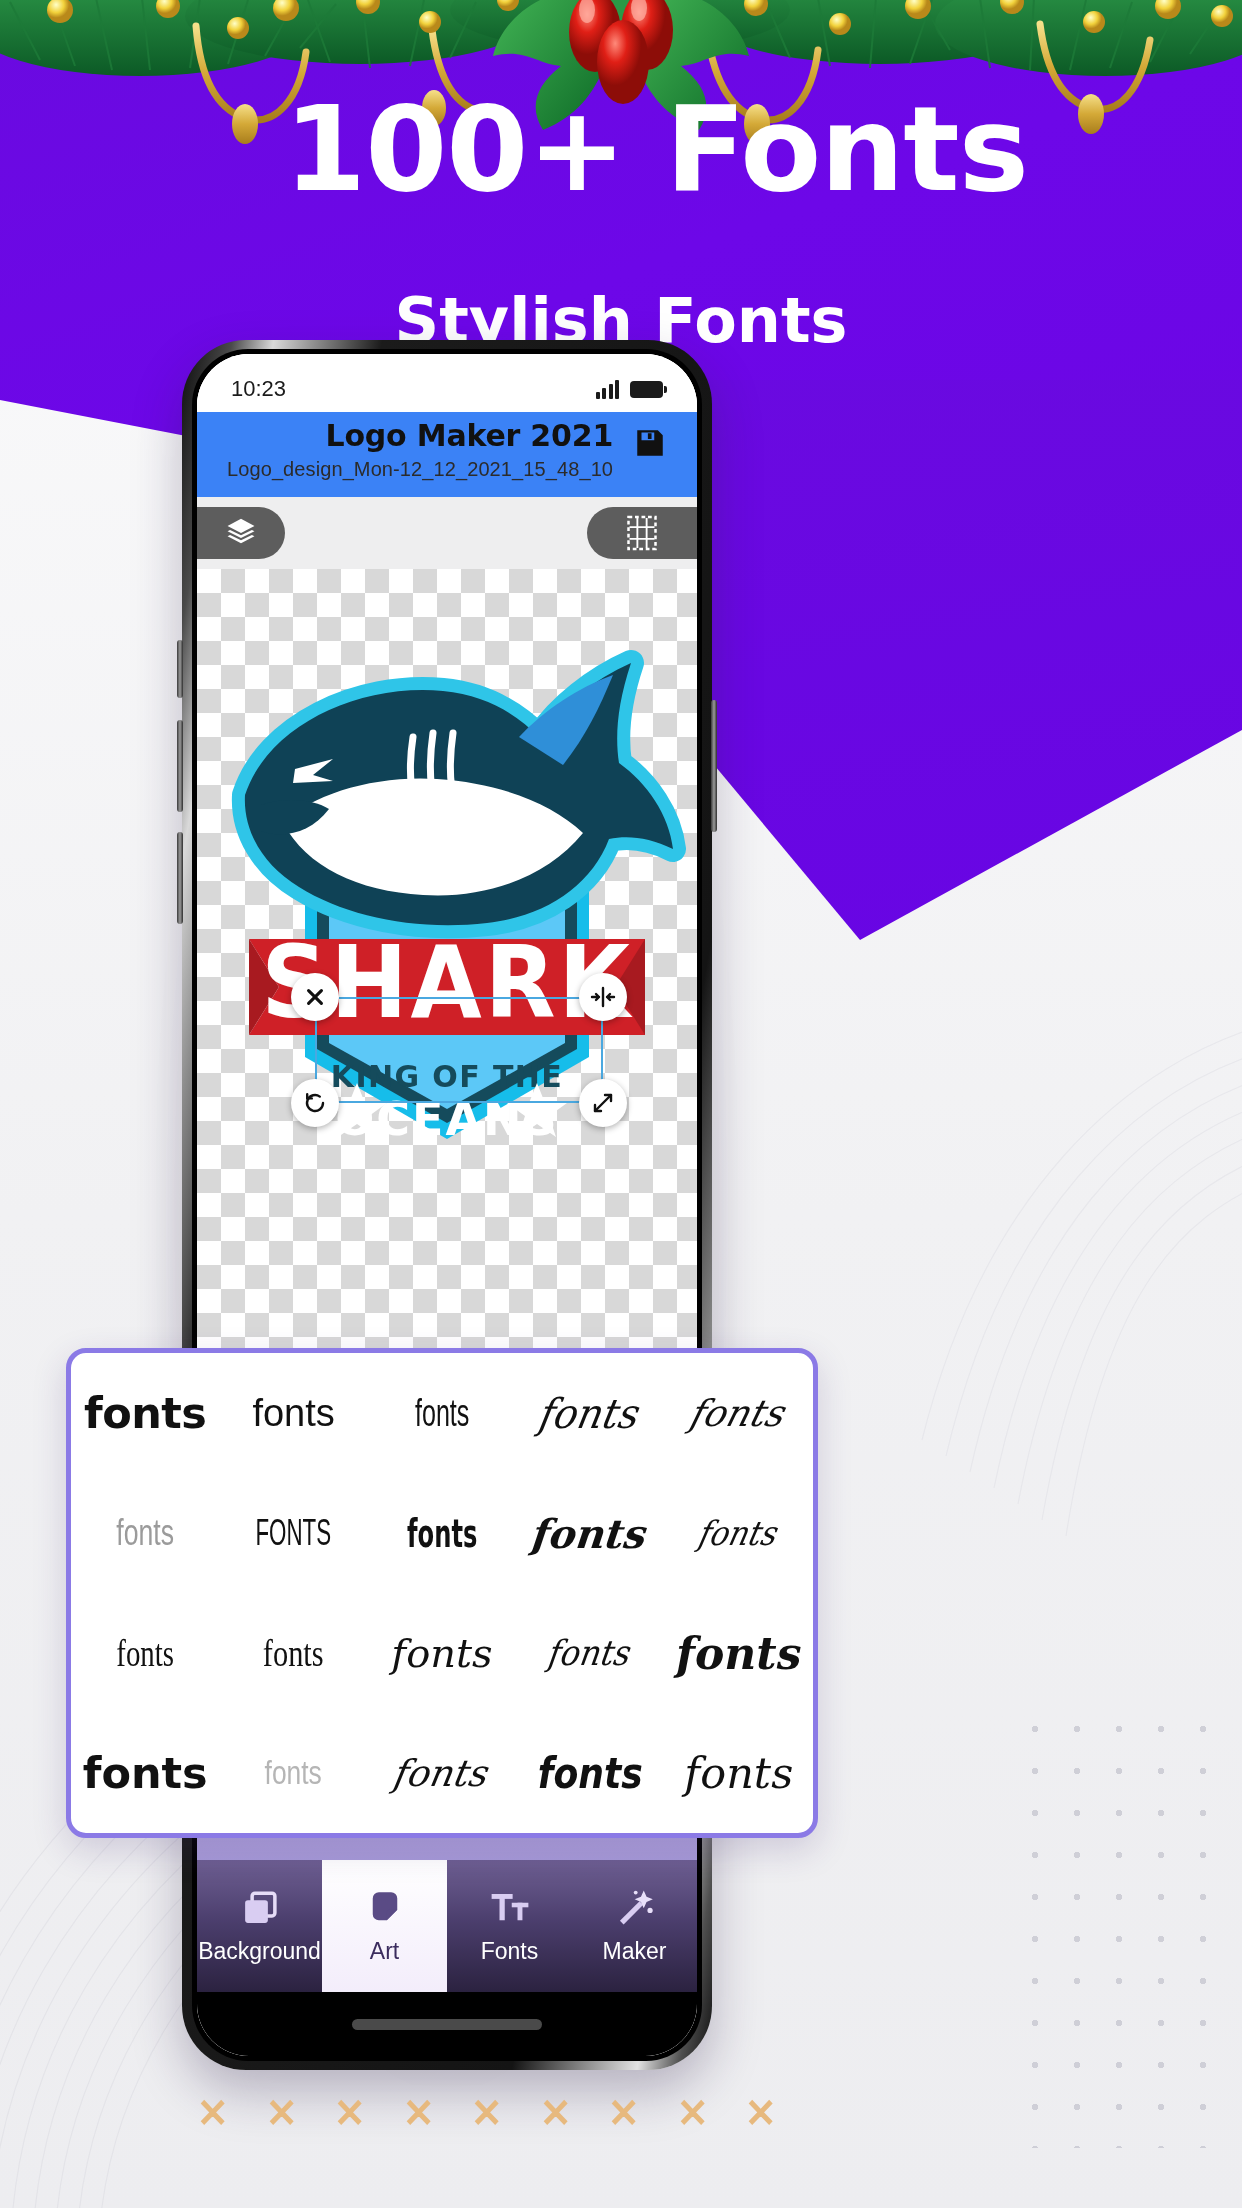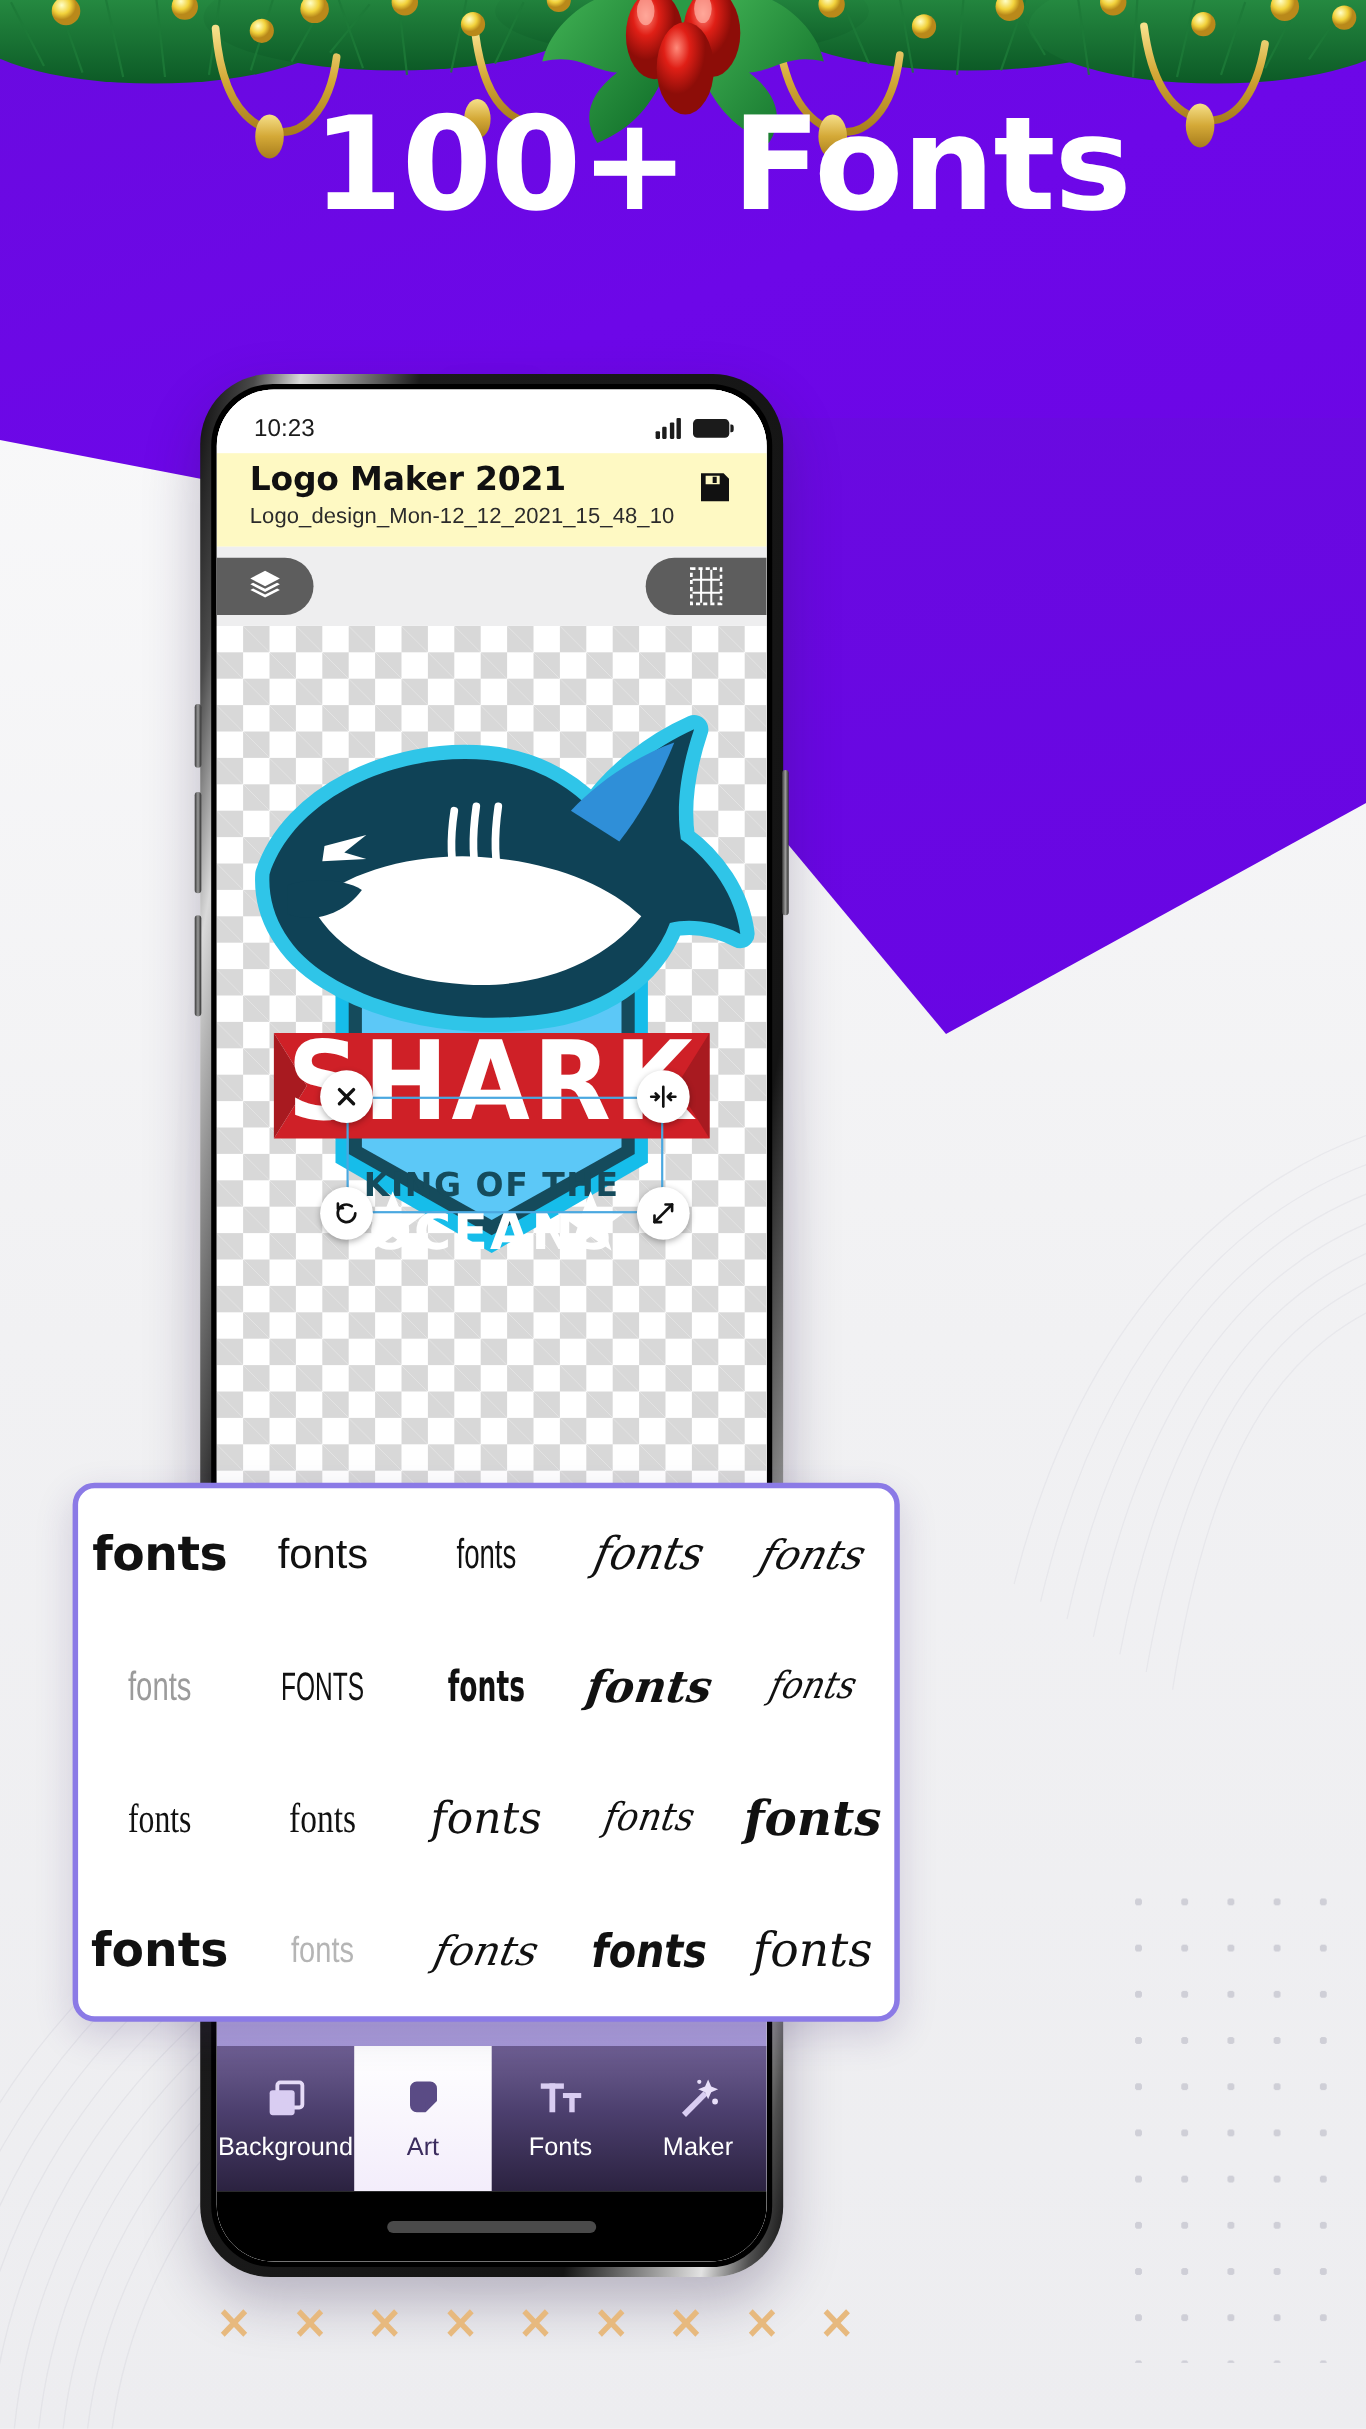--- a/index.html
+++ b/index.html
@@ -113,21 +113,22 @@
   .signal i{ width:4px; background:#1b1b1b; border-radius:1px; display:block; }
   .signal i:nth-child(1){height:7px}.signal i:nth-child(2){height:11px}
   .signal i:nth-child(3){height:15px}.signal i:nth-child(4){height:19px}
   .battery{
     width:33px;height:17px;border-radius:4px;background:#1b1b1b;position:relative;
   }
   .battery:after{content:"";position:absolute;right:-4px;top:5px;width:3px;height:7px;background:#1b1b1b;border-radius:0 2px 2px 0;}
 
   .appbar{
     padding:6px 30px 16px 30px; display:flex; align-items:flex-start; justify-content:space-between;
-    background:#fef9c3;
+    background:#3b82f6;
+    text-align:right;
   }
   .appbar-texts{ display:flex; flex-direction:column; gap:5px; }
   .app-title{ font-size:30px; font-weight:bold; color:#111; letter-spacing:-.2px;
               font-family:"DejaVu Sans",sans-serif;}
   .app-sub{ font-size:20px; color:#2b2b2b; letter-spacing:.1px;
             font-family:"Liberation Sans",sans-serif;}
   .save-ico{ width:34px;height:34px;margin-top:8px; }
 
   .toolstrip{
     height:72px; background:#eeeeef; display:flex; align-items:center;
@@ -334,20 +335,21 @@
       <path d="M-12,-58 C-32,-30 -30,2 -6,26 C18,2 20,-30 0,-58 Z" fill="#2a9a46"></path>
       <ellipse cx="-26" cy="-12" rx="26" ry="40" fill="url(#berry)"></ellipse>
       <ellipse cx="26" cy="-14" rx="26" ry="40" fill="url(#berry)"></ellipse>
       <ellipse cx="2" cy="18" rx="26" ry="42" fill="url(#berry)"></ellipse>
       <ellipse cx="-34" cy="-34" rx="8" ry="13" fill="#ffb3a6" opacity=".7"></ellipse>
       <ellipse cx="18" cy="-36" rx="8" ry="13" fill="#ffb3a6" opacity=".7"></ellipse>
     </g>
   </svg>
 
   <div class="hero-title">100+ Fonts</div>
+  <div class="hero-sub">Stylish Fonts</div>
 
   <div class="phone">
     <div class="phone-shadow"></div>
     <div class="phone-frame"></div>
     <div class="sbtn l1"></div>
     <div class="sbtn l2"></div>
     <div class="sbtn l3"></div>
     <div class="sbtn r1"></div>
     <div class="phone-inner">
       <div class="phone-screen">

